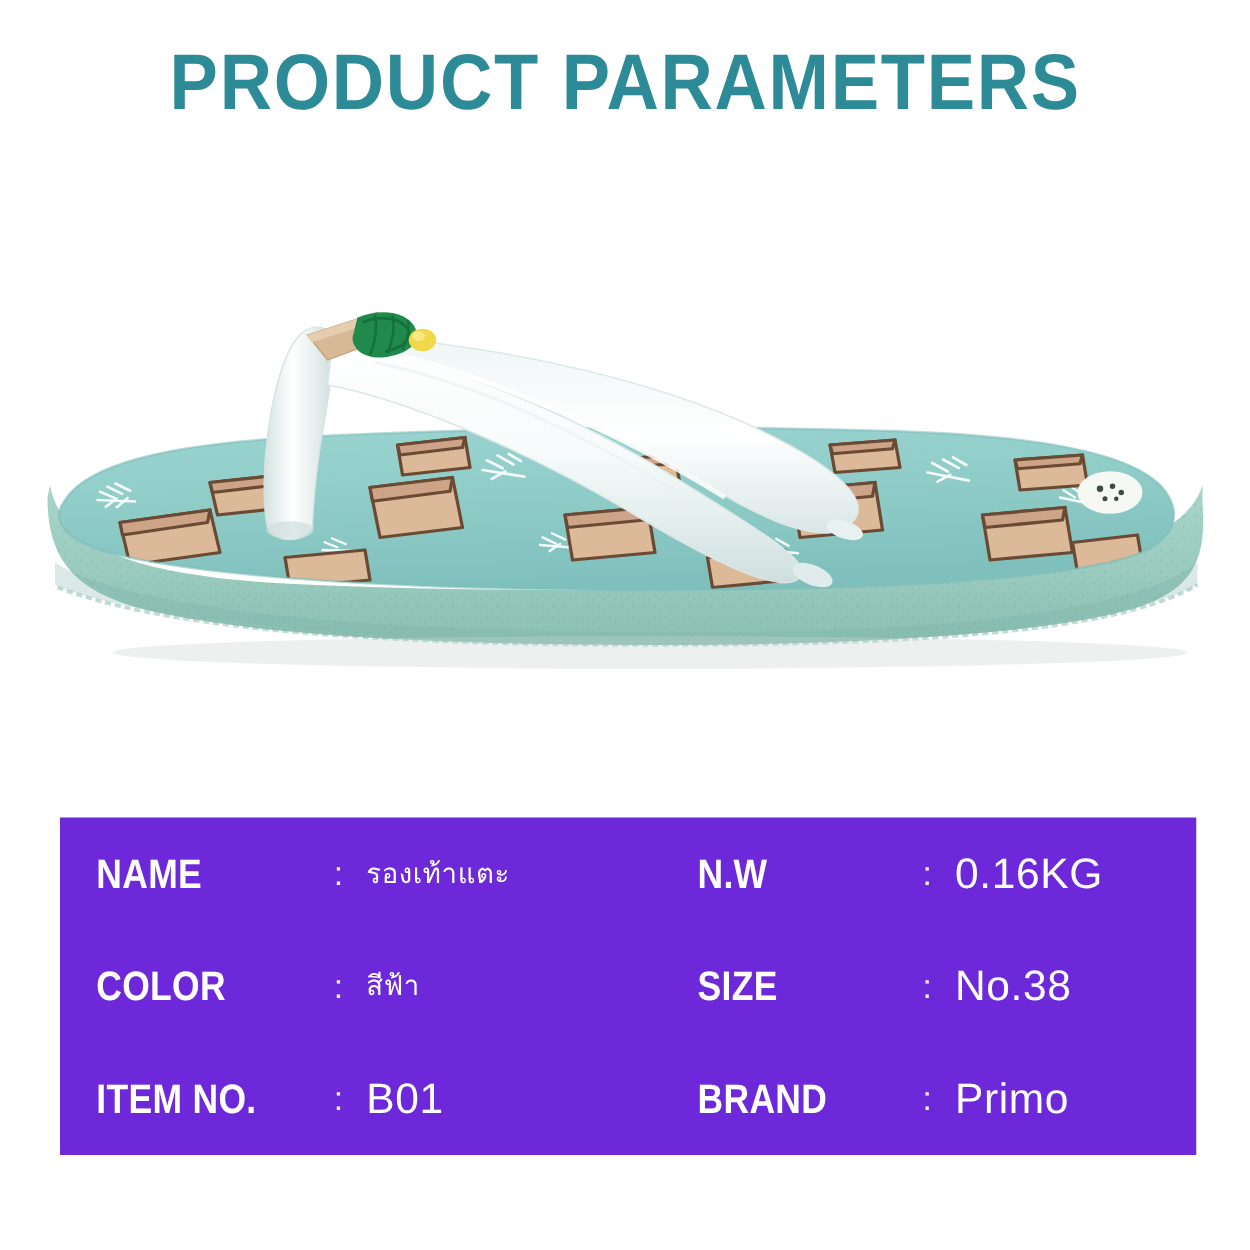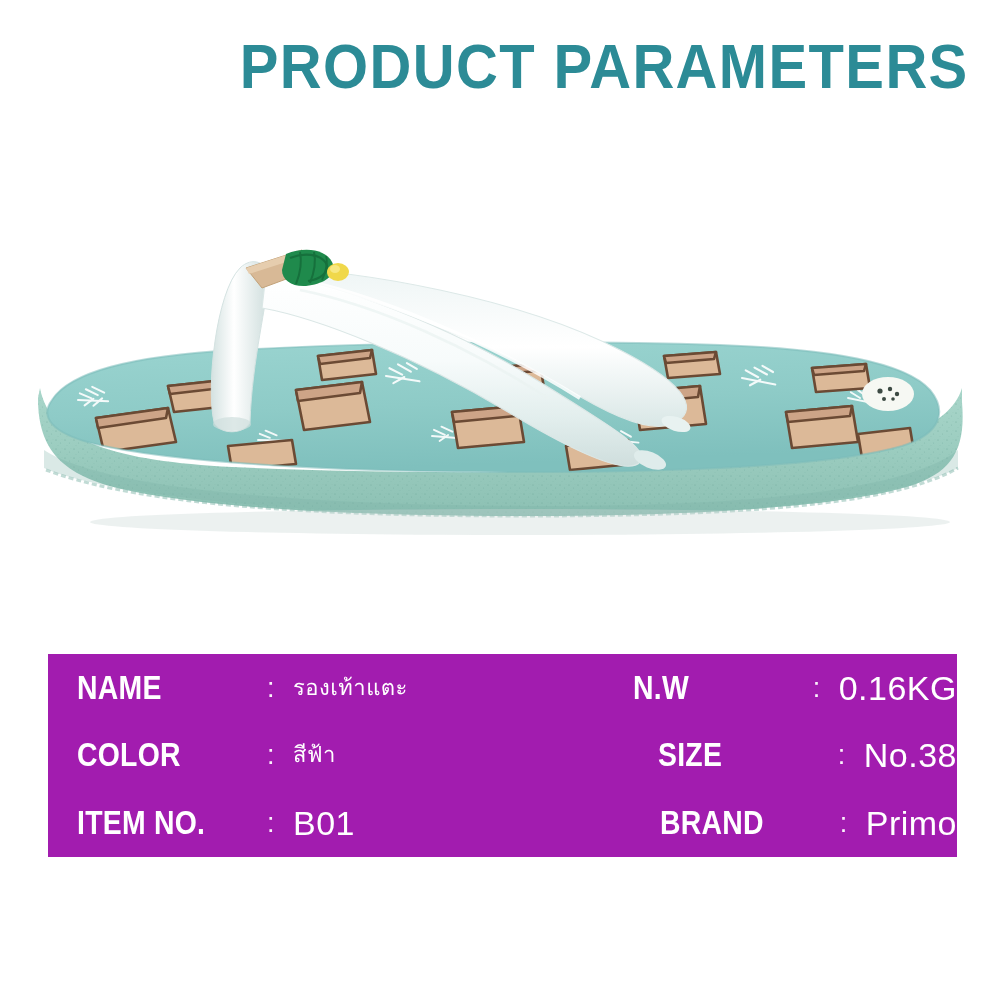--- a/index.html
+++ b/index.html
@@ -17,21 +17,21 @@
     width:1000px;
     height:1000px;
     background:#ffffff;
   }
 
   
   .title-wrap {
     position:absolute;
     left:0; top:30px;
     width:1000px;
-    text-align:right;
+    text-align:center;
   }
   .title {
     display:inline-block;
     font-family:"Liberation Sans Narrow","Liberation Sans", sans-serif;
     font-size:63px;
     line-height:72px;
     font-weight:700;
     letter-spacing:1.5px;
     color:#2c8b96;
     transform:scaleX(0.92);
@@ -45,39 +45,39 @@
     left:0; top:150px;
     width:1000px; height:470px;
     background:#ffffff;
   }
   .photo svg { display:block; width:1000px; height:470px; }
 
   
   .spec-panel {
     position:absolute;
     left:48px; top:654px;
-    width:909px; height:203px;
-    background:#a21caf;
+    width:909px; height:270px;
+    background:#6d28d9;
     padding:0;
   }
   .spec-grid {
     position:relative;
     width:100%; height:100%;
     display:grid;
     grid-template-columns:505px 404px;
     grid-template-rows:1fr 1fr 1fr;
     align-items:center;
   }
   .cell {
     display:flex;
     align-items:center;
     height:100%;
   }
   .cell.left  { padding-left:29px; }
-  .cell.right { padding-left:5px;justify-content:flex-end; }
+  .cell.right { padding-left:5px; }
 
   .lab {
     font-family:"Liberation Sans Narrow","Liberation Sans", sans-serif;
     font-weight:700;
     font-size:33px;
     line-height:34px;
     letter-spacing:0.3px;
     color:#ffffff;
     transform:scaleX(0.86);
     transform-origin:left center;

